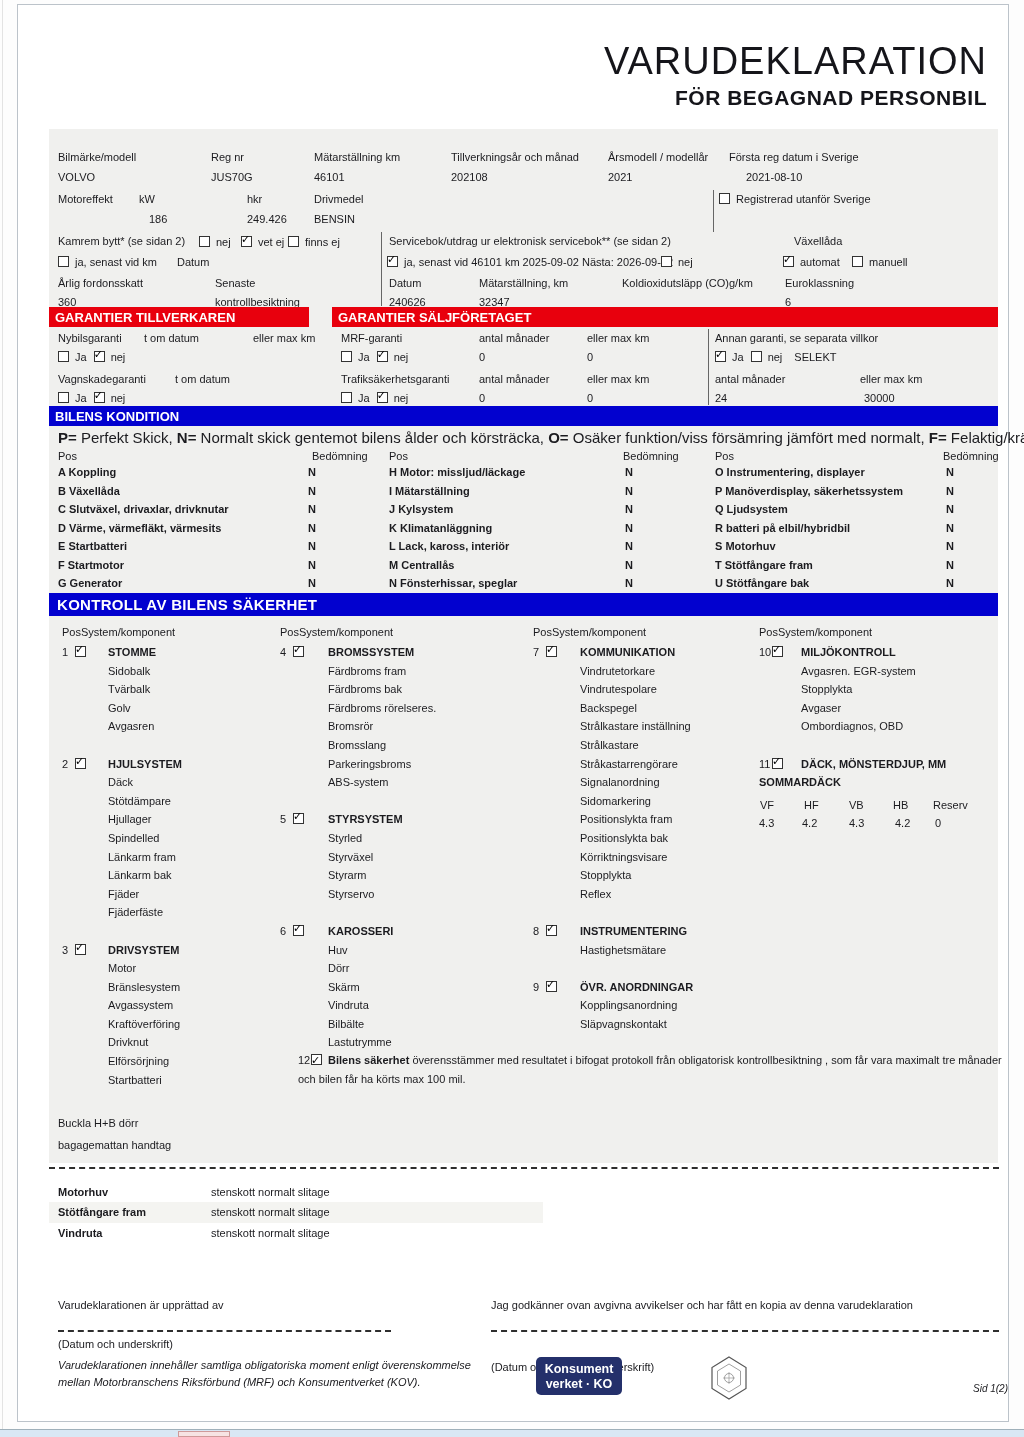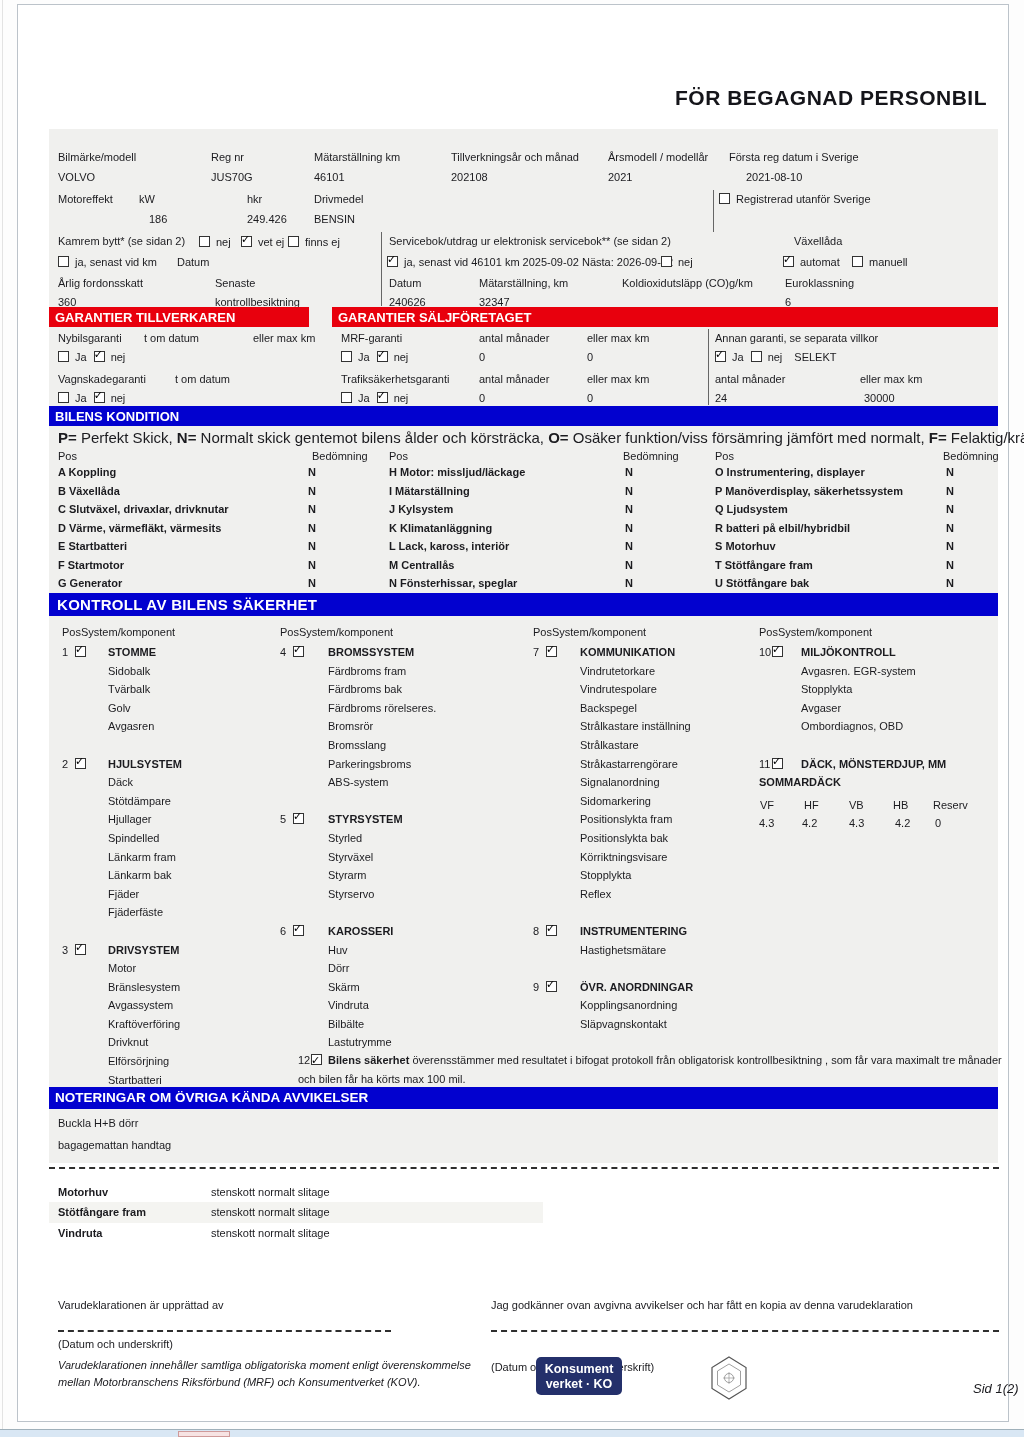--- a/index.html
+++ b/index.html
@@ -36,20 +36,21 @@
   .leftline{position:absolute;left:2px;top:0;width:1px;height:1437px;background:#e3e3e3}
 </style>
 </head>
 <body>
 
 <div class="leftline"></div>
 
 <div class="page">
   <div class="graybg"></div>
 
+  <div class="ab" style="right:21px;top:36px;font-size:38px;line-height:40px;letter-spacing:1px;color:#15151a">VARUDEKLARATION</div>
   <div class="ab b" style="right:21px;top:82px;font-size:21px;line-height:22px;letter-spacing:0.5px;color:#15151a">FÖR BEGAGNAD PERSONBIL</div>
 
 
   <div class="ab" style="left:40px;top:146px">Bilmärke/modell</div>
   <div class="ab" style="left:193px;top:146px">Reg nr</div>
   <div class="ab" style="left:296px;top:146px">Mätarställning km</div>
   <div class="ab" style="left:433px;top:146px">Tillverkningsår och månad</div>
   <div class="ab" style="left:590px;top:146px">Årsmodell / modellår</div>
   <div class="ab" style="left:711px;top:146px">Första reg datum i Sverige</div>
 
@@ -302,21 +303,20 @@
       <span style="left:90px">4.3</span>
       <span style="left:136px">4.2</span>
       <span style="left:176px">0</span>
     </div>
   </div>
 
   <div class="ab wrap" style="left:280px;top:1046px;width:708px;line-height:18.5px">
     <span class="num">12</span><span class="cb on"></span><b>Bilens säkerhet</b><span> överensstämmer med resultatet i bifogat protokoll från obligatorisk kontrollbesiktning , som får vara maximalt tre månader och bilen får ha körts max 100 mil.</span>
   </div>
 
-  <div class="bar blue" style="left:31px;top:1082px;width:949px;height:22px;font-size:13.5px">NOTERINGAR OM ÖVRIGA KÄNDA AVVIKELSER</div>
   <div class="ab" style="left:40px;top:1112px">Buckla H+B dörr</div>
   <div class="ab" style="left:40px;top:1134px">bagagemattan handtag</div>
 
   <div class="dash" style="left:31px;top:1162px;width:950px"></div>
 
   <div class="band" style="left:31px;top:1197px;width:494px;height:21px"></div>
   <div class="ab b" style="left:40px;top:1181px">Motorhuv</div>
   <div class="ab" style="left:193px;top:1181px">stenskott normalt slitage</div>
   <div class="ab b" style="left:40px;top:1201px">Stötfångare fram</div>
   <div class="ab" style="left:193px;top:1201px">stenskott normalt slitage</div>
@@ -339,17 +339,17 @@
 
   <div class="ab" style="left:690px;top:1351px">
     <svg width="42" height="44" viewBox="0 0 42 44">
       <polygon points="21,1 38,11.5 38,32.5 21,43 4,32.5 4,11.5" fill="none" stroke="#555" stroke-width="1.2"></polygon>
       <polygon points="21,8 32.5,15 32.5,29 21,36 9.5,29 9.5,15" fill="none" stroke="#888" stroke-width="0.8"></polygon>
       <circle cx="21" cy="22" r="4.5" fill="none" stroke="#888" stroke-width="0.8"></circle>
       <path d="M15 22 h12 M21 16 v12" stroke="#999" stroke-width="0.7"></path>
     </svg>
   </div>
 
-  <div class="ab" style="left:955px;top:1377px;font-size:13px;font-style:italic">Sid 1(2)</div>
+  <div class="ab" style="left:955px;top:1377px;font-size:10px;font-style:italic">Sid 1(2)</div>
 </div>
 
 <div class="strip"></div>
 <div class="pinkrect"></div>
 
 </body></html>

